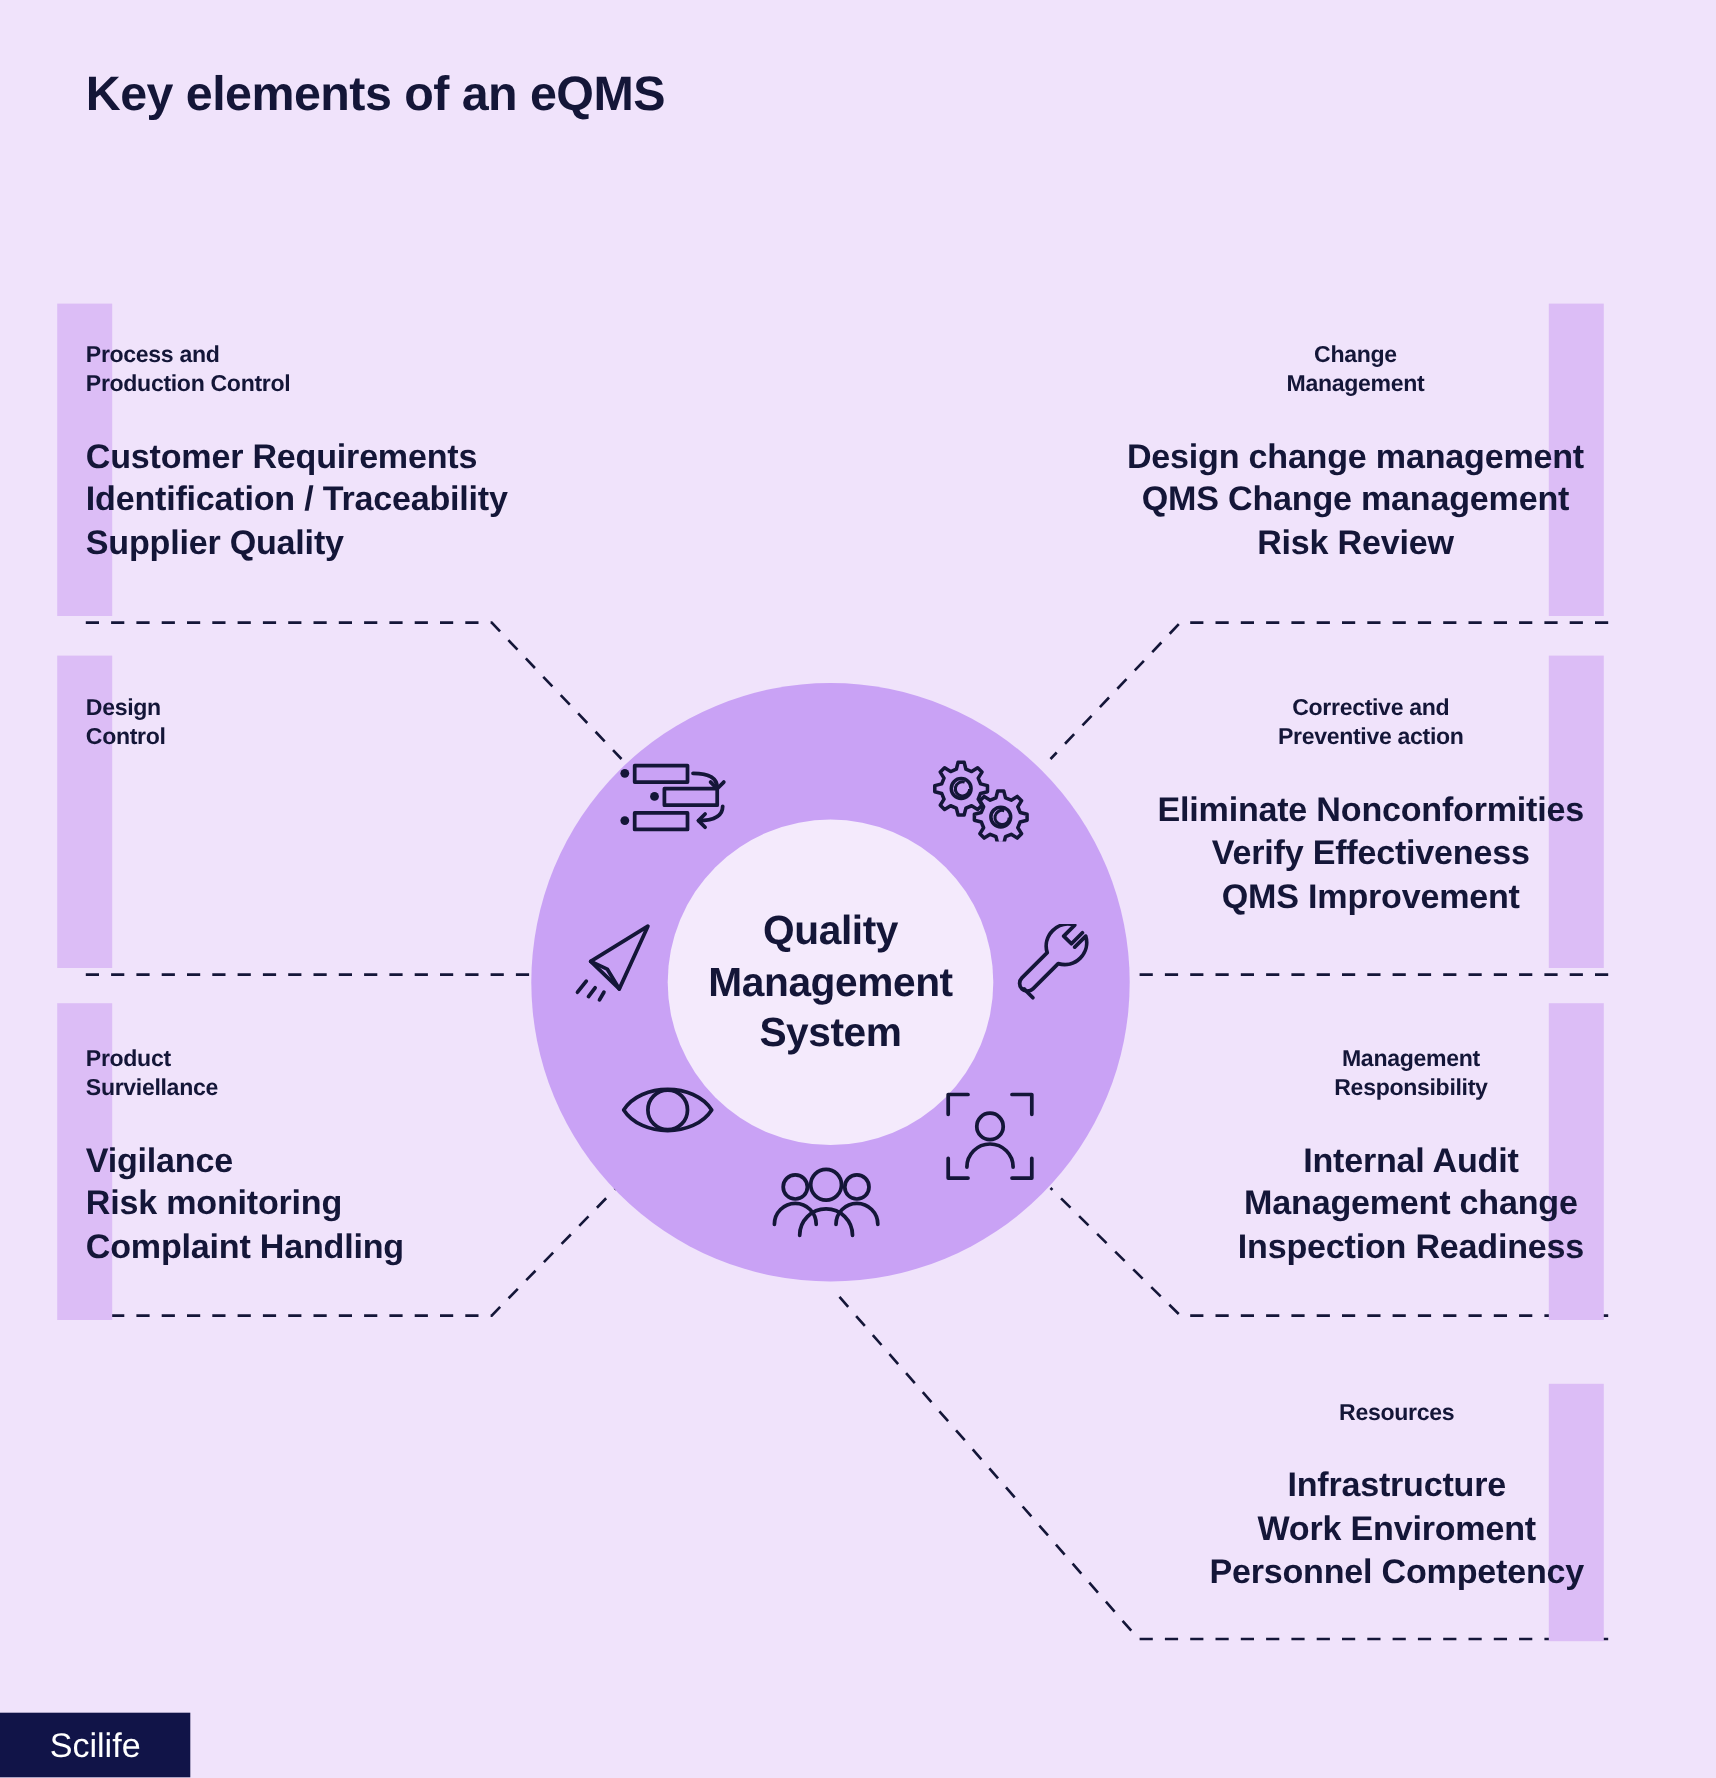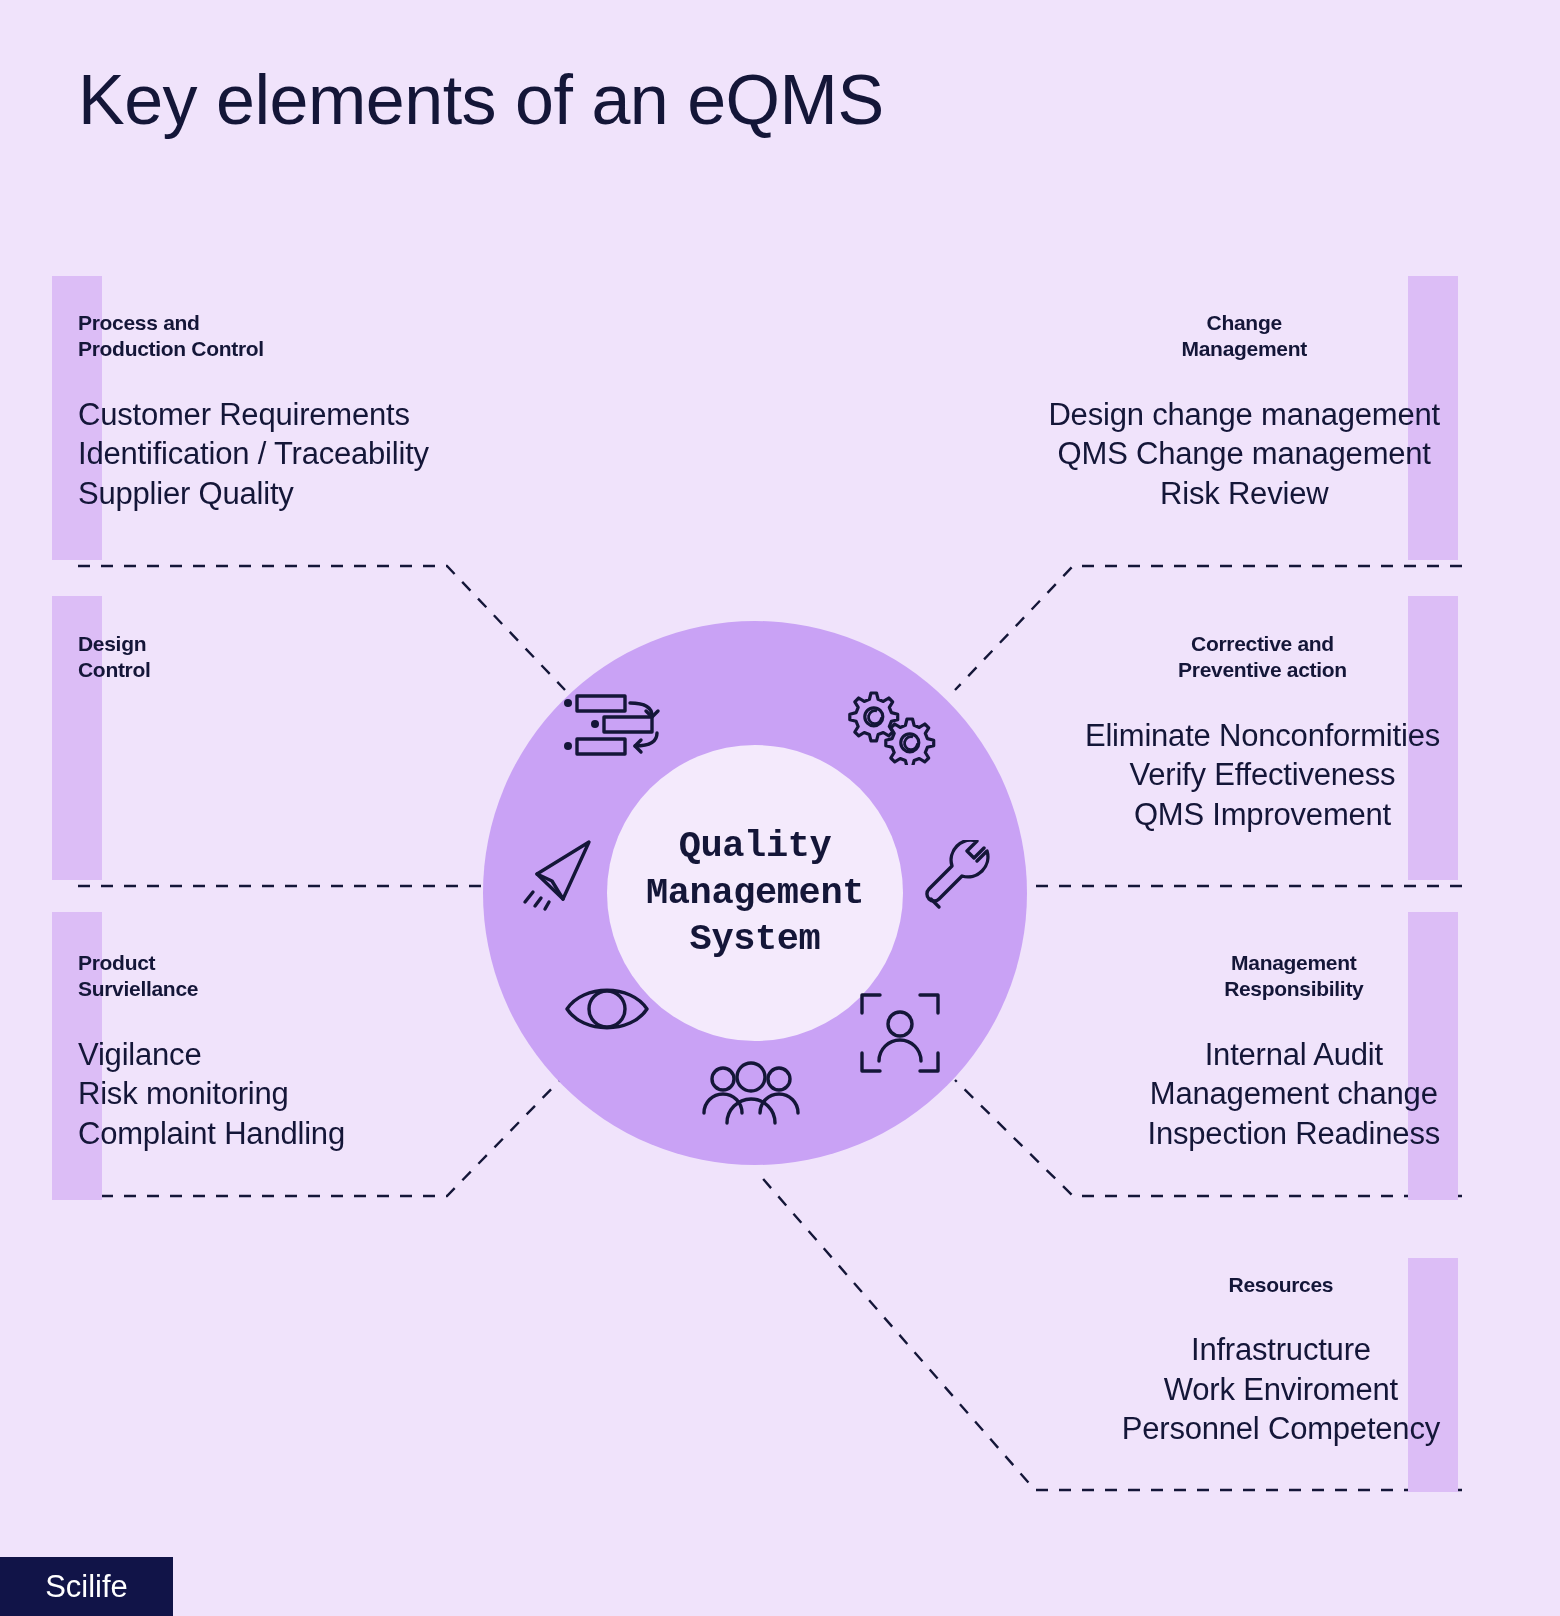--- a/index.html
+++ b/index.html
@@ -7,48 +7,47 @@
     width: 1560px; height: 1616px;
     background: #f0e3fb;
     font-family: "Liberation Sans", sans-serif;
     overflow: hidden;
   }
   #stage { position: relative; width: 1560px; height: 1616px; background: #f0e3fb; }
 
   
   .page-title {
     position: absolute; left: 78px; top: 62px;
-    font-size: 70px; font-weight: 400; color: #141638;
+    font-size: 44px; font-weight: 700; color: #141638;
     letter-spacing: -0.5px; line-height: 1.1;
   }
 
   
   .accent-bar { position: absolute; background: #dcbdf6; width: 50px; }
 
   
   .block { position: absolute; }
   .block.left  { left: 78px;  text-align: left;  }
   .block.right { right: 120px; text-align: center; }
   .block-title {
     font-size: 21px; font-weight: 700; color: #141638;
     line-height: 1.26; letter-spacing: -0.3px; white-space: pre-line;
   }
   .block-items {
     margin-top: 32px;
-    font-size: 31px; font-weight: 400; color: #141638;
+    font-size: 31px; font-weight: 700; color: #141638;
     line-height: 1.27; letter-spacing: -0.2px;
   }
   .block-items div { white-space: nowrap; }
 
   
   .donut {
     position: absolute; left: 483px; top: 621px;
     width: 544px; height: 544px; border-radius: 50%;
     background: #c9a2f5;
-    font-family: Liberation Mono, monospace;
   }
   .donut-hole {
     position: absolute; left: 50%; top: 50%;
     transform: translate(-50%,-50%);
     width: 296px; height: 296px; border-radius: 50%;
     background: #f4eafc;
     display: flex; align-items: center; justify-content: center;
   }
   .donut-label {
     font-size: 37px; font-weight: 700; color: #141638;

